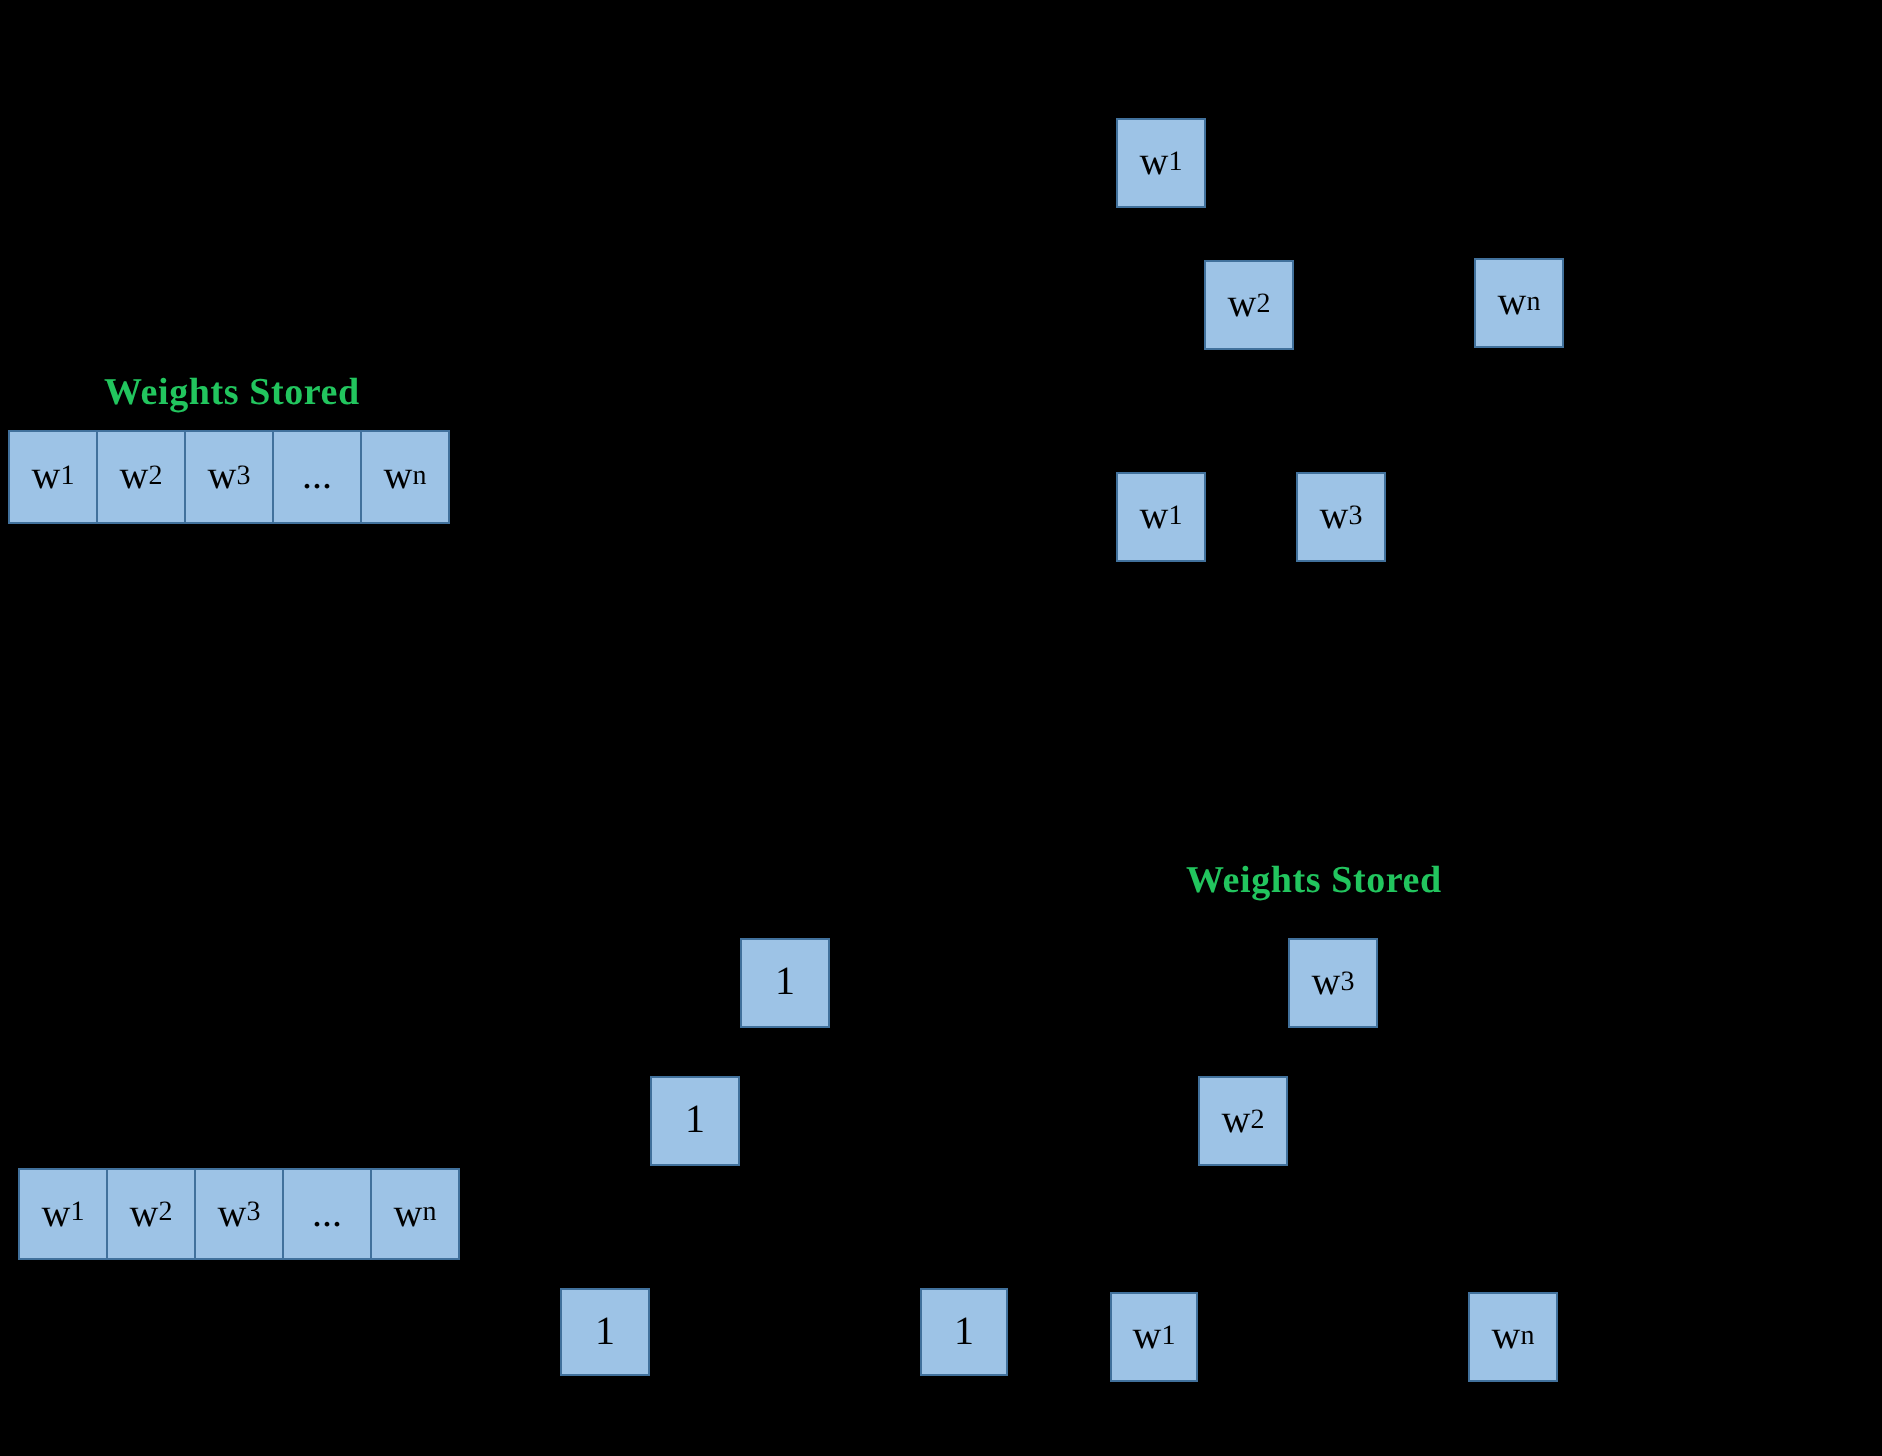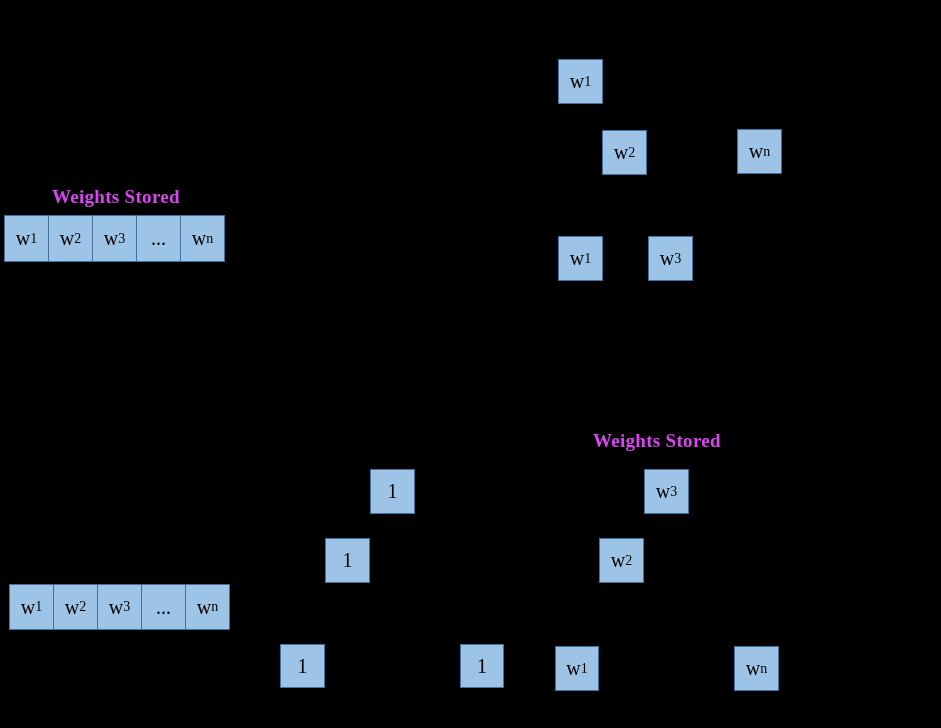--- a/index.html
+++ b/index.html
@@ -12,21 +12,21 @@
     width: 941px;
     height: 728px;
     background: #000000;
     overflow: hidden;
     font-family: "Liberation Serif", serif;
   }
 
   
   .red-label {
     position: absolute;
-    color: #d946ef;
+    color: #22c55e;
     font-weight: bold;
     font-size: 19px;
     line-height: 20px;
     white-space: nowrap;
     letter-spacing: 0.3px;
   }
   .l-left  { left: 52px;  top: 187px; }
   .l-right { left: 593px; top: 431px; }
 
   

